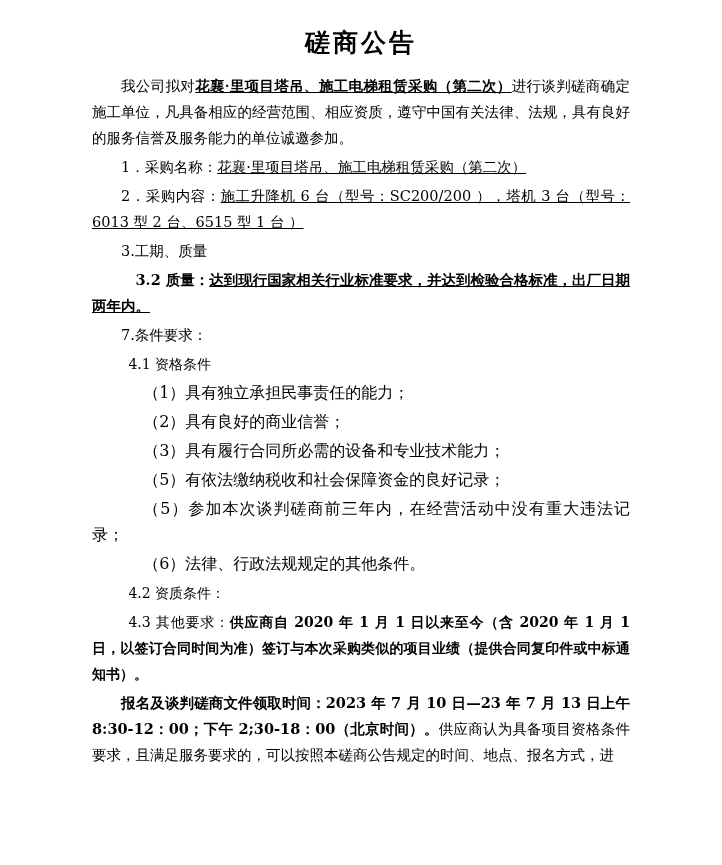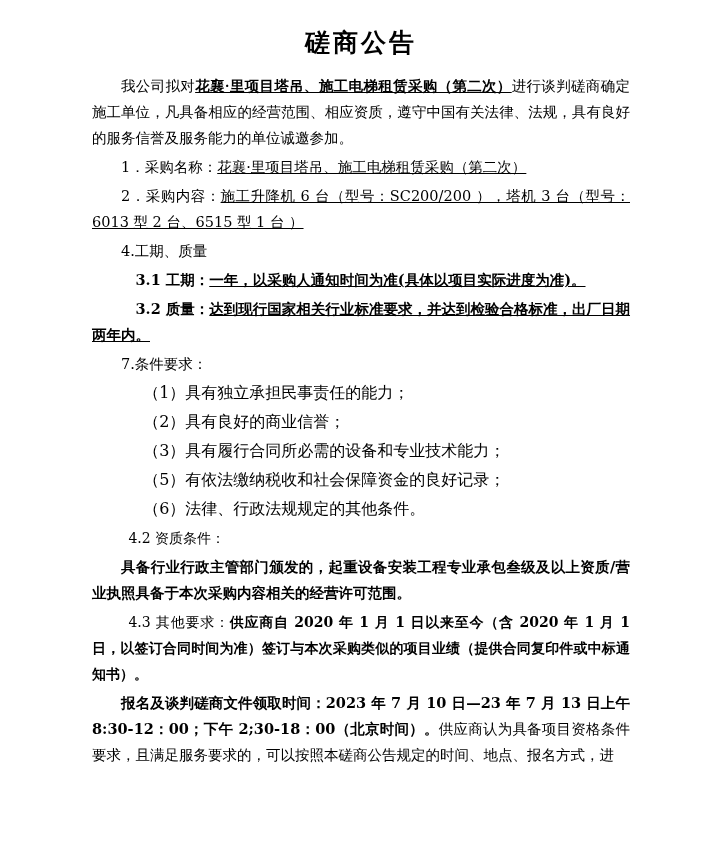--- a/index.html
+++ b/index.html
@@ -83,42 +83,40 @@
 
   <p class="numbered">
     <span>1．采购名称：</span><span class="u">花襄·里项目塔吊、施工电梯租赁采购（第二次）</span>
   </p>
 
   <p class="numbered">
     <span>2．采购内容：</span><span class="u">施工升降机 6 台（型号：SC200/200 ），塔机 3 台（型号：6013 型 2 台、6515 型 1 台 ）</span>
   </p>
 
   <p class="numbered">
-    <span>4.工期、质量</span>
+    <span>3.工期、质量</span>
   </p>
 
-  <p class="numbered-sub">
-    <span>3.1 工期：</span><span class="u">一年，以采购人通知时间为准(具体以项目实际进度为准)。</span>
-  </p>
 
   <p class="numbered-sub">
     <span>3.2 质量：</span><span class="u">达到现行国家相关行业标准要求，并达到检验合格标准，出厂日期两年内。</span>
   </p>
 
   <p class="numbered">7.条件要求：</p>
 
+  <p class="level3">4.1 资格条件</p>
 
   <p class="level4">（1）具有独立承担民事责任的能力；</p>
   <p class="level4">（2）具有良好的商业信誉；</p>
   <p class="level4">（3）具有履行合同所必需的设备和专业技术能力；</p>
   <p class="level4">（5）有依法缴纳税收和社会保障资金的良好记录；</p>
+  <p class="level4">（5）参加本次谈判磋商前三年内，在经营活动中没有重大违法记录；</p>
   <p class="level4">（6）法律、行政法规规定的其他条件。</p>
 
   <p class="level3">4.2 资质条件：</p>
-  <p class="indent-block">具备行业行政主管部门颁发的，起重设备安装工程专业承包叁级及以上资质/营业执照具备于本次采购内容相关的经营许可范围。</p>
 
   <p class="level3">
     <span>4.3 其他要求：</span><span class="b">供应商自 2020 年 1 月 1 日以来至今（含 2020 年 1 月 1 日，以签订合同时间为准）签订与本次采购类似的项目业绩（提供合同复印件或中标通知书）。</span>
   </p>
 
   <p class="hang">
     <span class="b">报名及谈判磋商文件领取时间：</span><span class="b">2023 年 7 月 10 日—23 年 7 月 13 日上午 8:30-12：00；下午 2;30-18：00（北京时间）。</span><span>供应商认为具备项目资格条件要求，且满足服务要求的，可以按照本磋商公告规定的时间、地点、报名方式，进</span>
   </p>
 
 </div>

